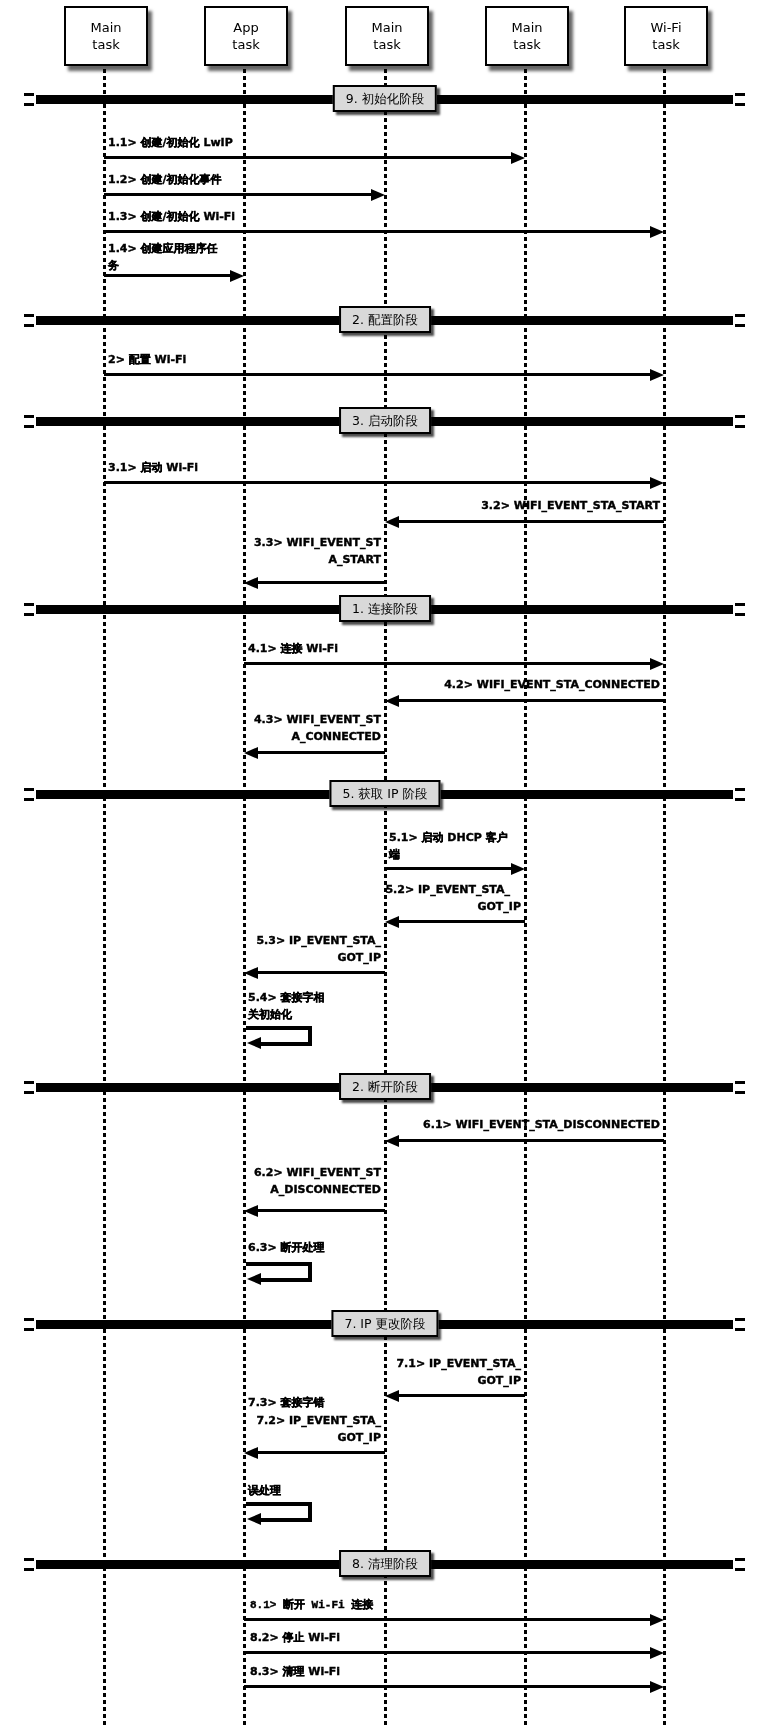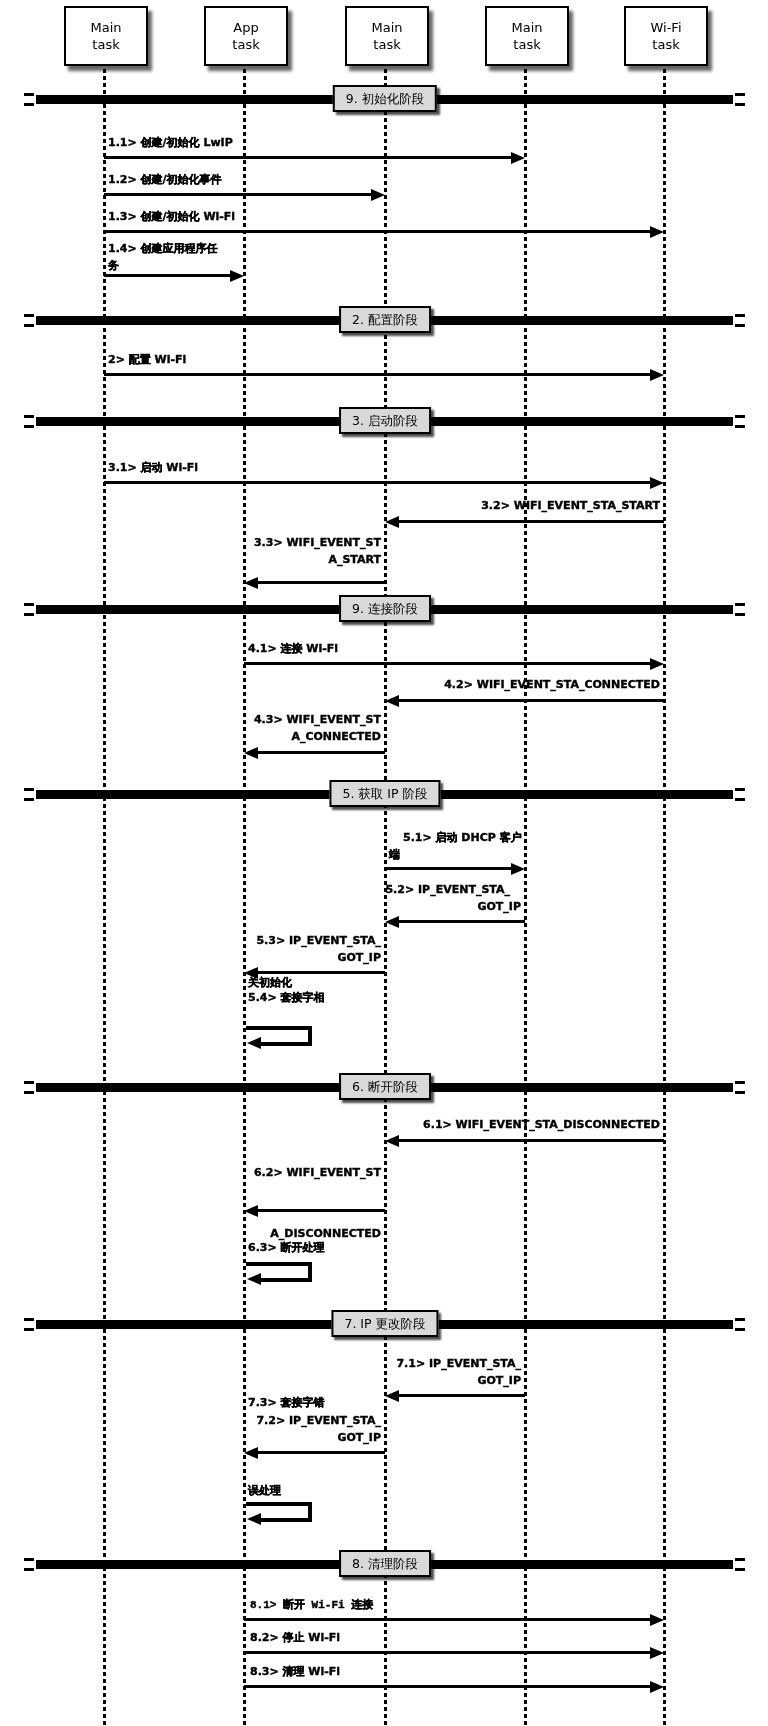--- a/index.html
+++ b/index.html
@@ -61,29 +61,29 @@
     <div class="phase-cap" style="left: 24px; top: 314px;"></div>
     <div class="phase-cap" style="left: 735px; top: 314px;"></div>
     <div class="phase-label" style="left: 385px; top: 306px;">2. 配置阶段</div>
     <div class="phase-bar" style="left: 36px; top: 417px; width: 697px;"></div>
     <div class="phase-cap" style="left: 24px; top: 415px;"></div>
     <div class="phase-cap" style="left: 735px; top: 415px;"></div>
     <div class="phase-label" style="left: 385px; top: 407px;">3. 启动阶段</div>
     <div class="phase-bar" style="left: 36px; top: 605px; width: 697px;"></div>
     <div class="phase-cap" style="left: 24px; top: 603px;"></div>
     <div class="phase-cap" style="left: 735px; top: 603px;"></div>
-    <div class="phase-label" style="left: 385px; top: 595px;">9. 连接阶段</div>
+    <div class="phase-label" style="left: 385px; top: 595px;">1. 连接阶段</div>
     <div class="phase-bar" style="left: 36px; top: 790px; width: 697px;"></div>
     <div class="phase-cap" style="left: 24px; top: 788px;"></div>
     <div class="phase-cap" style="left: 735px; top: 788px;"></div>
     <div class="phase-label" style="left: 385px; top: 780px;">5. 获取 IP 阶段</div>
     <div class="phase-bar" style="left: 36px; top: 1083px; width: 697px;"></div>
     <div class="phase-cap" style="left: 24px; top: 1081px;"></div>
     <div class="phase-cap" style="left: 735px; top: 1081px;"></div>
-    <div class="phase-label" style="left: 385px; top: 1073px;">6. 断开阶段</div>
+    <div class="phase-label" style="left: 385px; top: 1073px;">2. 断开阶段</div>
     <div class="phase-bar" style="left: 36px; top: 1320px; width: 697px;"></div>
     <div class="phase-cap" style="left: 24px; top: 1318px;"></div>
     <div class="phase-cap" style="left: 735px; top: 1318px;"></div>
     <div class="phase-label" style="left: 385px; top: 1310px;">7. IP 更改阶段</div>
     <div class="phase-bar" style="left: 36px; top: 1560px; width: 697px;"></div>
     <div class="phase-cap" style="left: 24px; top: 1558px;"></div>
     <div class="phase-cap" style="left: 735px; top: 1558px;"></div>
     <div class="phase-label" style="left: 385px; top: 1550px;">8. 清理阶段</div>
     <div class="msg-line" style="left: 104px; top: 156px; width: 410px;"></div>
     <div class="msg-head right" style="left: 511px; top: 152px;"></div>
@@ -124,44 +124,44 @@
     <div class="msg-line" style="left: 396px; top: 699px; width: 268px;"></div>
     <div class="msg-head left" style="left: 385px; top: 695px;"></div>
     <div class="msg-label" style="top: 678px; right: 108px;">4.2&gt; WIFI_EVENT_STA_CONNECTED</div>
     <div class="msg-label" style="top: 695px; right: 108px;"></div>
     <div class="msg-line" style="left: 255px; top: 751px; width: 130px;"></div>
     <div class="msg-head left" style="left: 244px; top: 747px;"></div>
     <div class="msg-label" style="top: 713px; right: 387px;">4.3&gt; WIFI_EVENT_ST</div>
     <div class="msg-label" style="top: 730px; right: 387px;">A_CONNECTED</div>
     <div class="msg-line" style="left: 385px; top: 867px; width: 129px;"></div>
     <div class="msg-head right" style="left: 511px; top: 863px;"></div>
-    <div class="msg-label" style="top: 830px; left: 389px; margin-left: 14px;">5.1&gt; 启动 DHCP 客户</div>
+    <div class="msg-label" style="top: 830px; left: 389px;">5.1&gt; 启动 DHCP 客户</div>
     <div class="msg-label" style="top: 847px; left: 389px;">端</div>
     <div class="msg-line" style="left: 396px; top: 920px; width: 129px;"></div>
     <div class="msg-head left" style="left: 385px; top: 916px;"></div>
     <div class="msg-label" style="top: 883px; right: 258px;">5.2&gt; IP_EVENT_STA_</div>
     <div class="msg-label" style="top: 900px; right: 247px;">GOT_IP</div>
     <div class="msg-line" style="left: 255px; top: 971px; width: 130px;"></div>
     <div class="msg-head left" style="left: 244px; top: 967px;"></div>
     <div class="msg-label" style="top: 934px; right: 387px;">5.3&gt; IP_EVENT_STA_</div>
     <div class="msg-label" style="top: 951px; right: 387px;">GOT_IP</div>
     <div class="loop-seg" style="left: 246px; top: 1026px; width: 66px; height: 4px;"></div>
     <div class="loop-seg" style="left: 308px; top: 1026px; width: 4px; height: 20px;"></div>
     <div class="loop-seg" style="left: 259px; top: 1042px; width: 53px; height: 4px;"></div>
     <div class="msg-head left" style="left: 247px; top: 1037px;"></div>
     <div class="msg-label" style="top: 990px; left: 248px;">5.4&gt; 套接字相</div>
-    <div class="msg-label" style="top: 975px; left: 248px;">关初始化</div>
+    <div class="msg-label" style="top: 1007px; left: 248px;">关初始化</div>
     <div class="msg-line" style="left: 396px; top: 1139px; width: 268px;"></div>
     <div class="msg-head left" style="left: 385px; top: 1135px;"></div>
     <div class="msg-label" style="top: 1118px; right: 108px;">6.1&gt; WIFI_EVENT_STA_DISCONNECTED</div>
     <div class="msg-label" style="top: 1135px; right: 108px;"></div>
     <div class="msg-line" style="left: 255px; top: 1209px; width: 130px;"></div>
     <div class="msg-head left" style="left: 244px; top: 1205px;"></div>
     <div class="msg-label" style="top: 1166px; right: 387px;">6.2&gt; WIFI_EVENT_ST</div>
-    <div class="msg-label" style="top: 1183px; right: 387px; margin-top: 44px;">A_DISCONNECTED</div>
+    <div class="msg-label" style="top: 1183px; right: 387px;">A_DISCONNECTED</div>
     <div class="loop-seg" style="left: 246px; top: 1262px; width: 66px; height: 4px;"></div>
     <div class="loop-seg" style="left: 308px; top: 1262px; width: 4px; height: 20px;"></div>
     <div class="loop-seg" style="left: 259px; top: 1278px; width: 53px; height: 4px;"></div>
     <div class="msg-head left" style="left: 247px; top: 1273px;"></div>
     <div class="msg-label" style="top: 1240px; left: 248px;">6.3&gt; 断开处理</div>
     <div class="msg-label" style="top: 1257px; left: 248px;"></div>
     <div class="msg-line" style="left: 396px; top: 1394px; width: 129px;"></div>
     <div class="msg-head left" style="left: 385px; top: 1390px;"></div>
     <div class="msg-label" style="top: 1357px; right: 247px;">7.1&gt; IP_EVENT_STA_</div>
     <div class="msg-label" style="top: 1374px; right: 247px;">GOT_IP</div>

